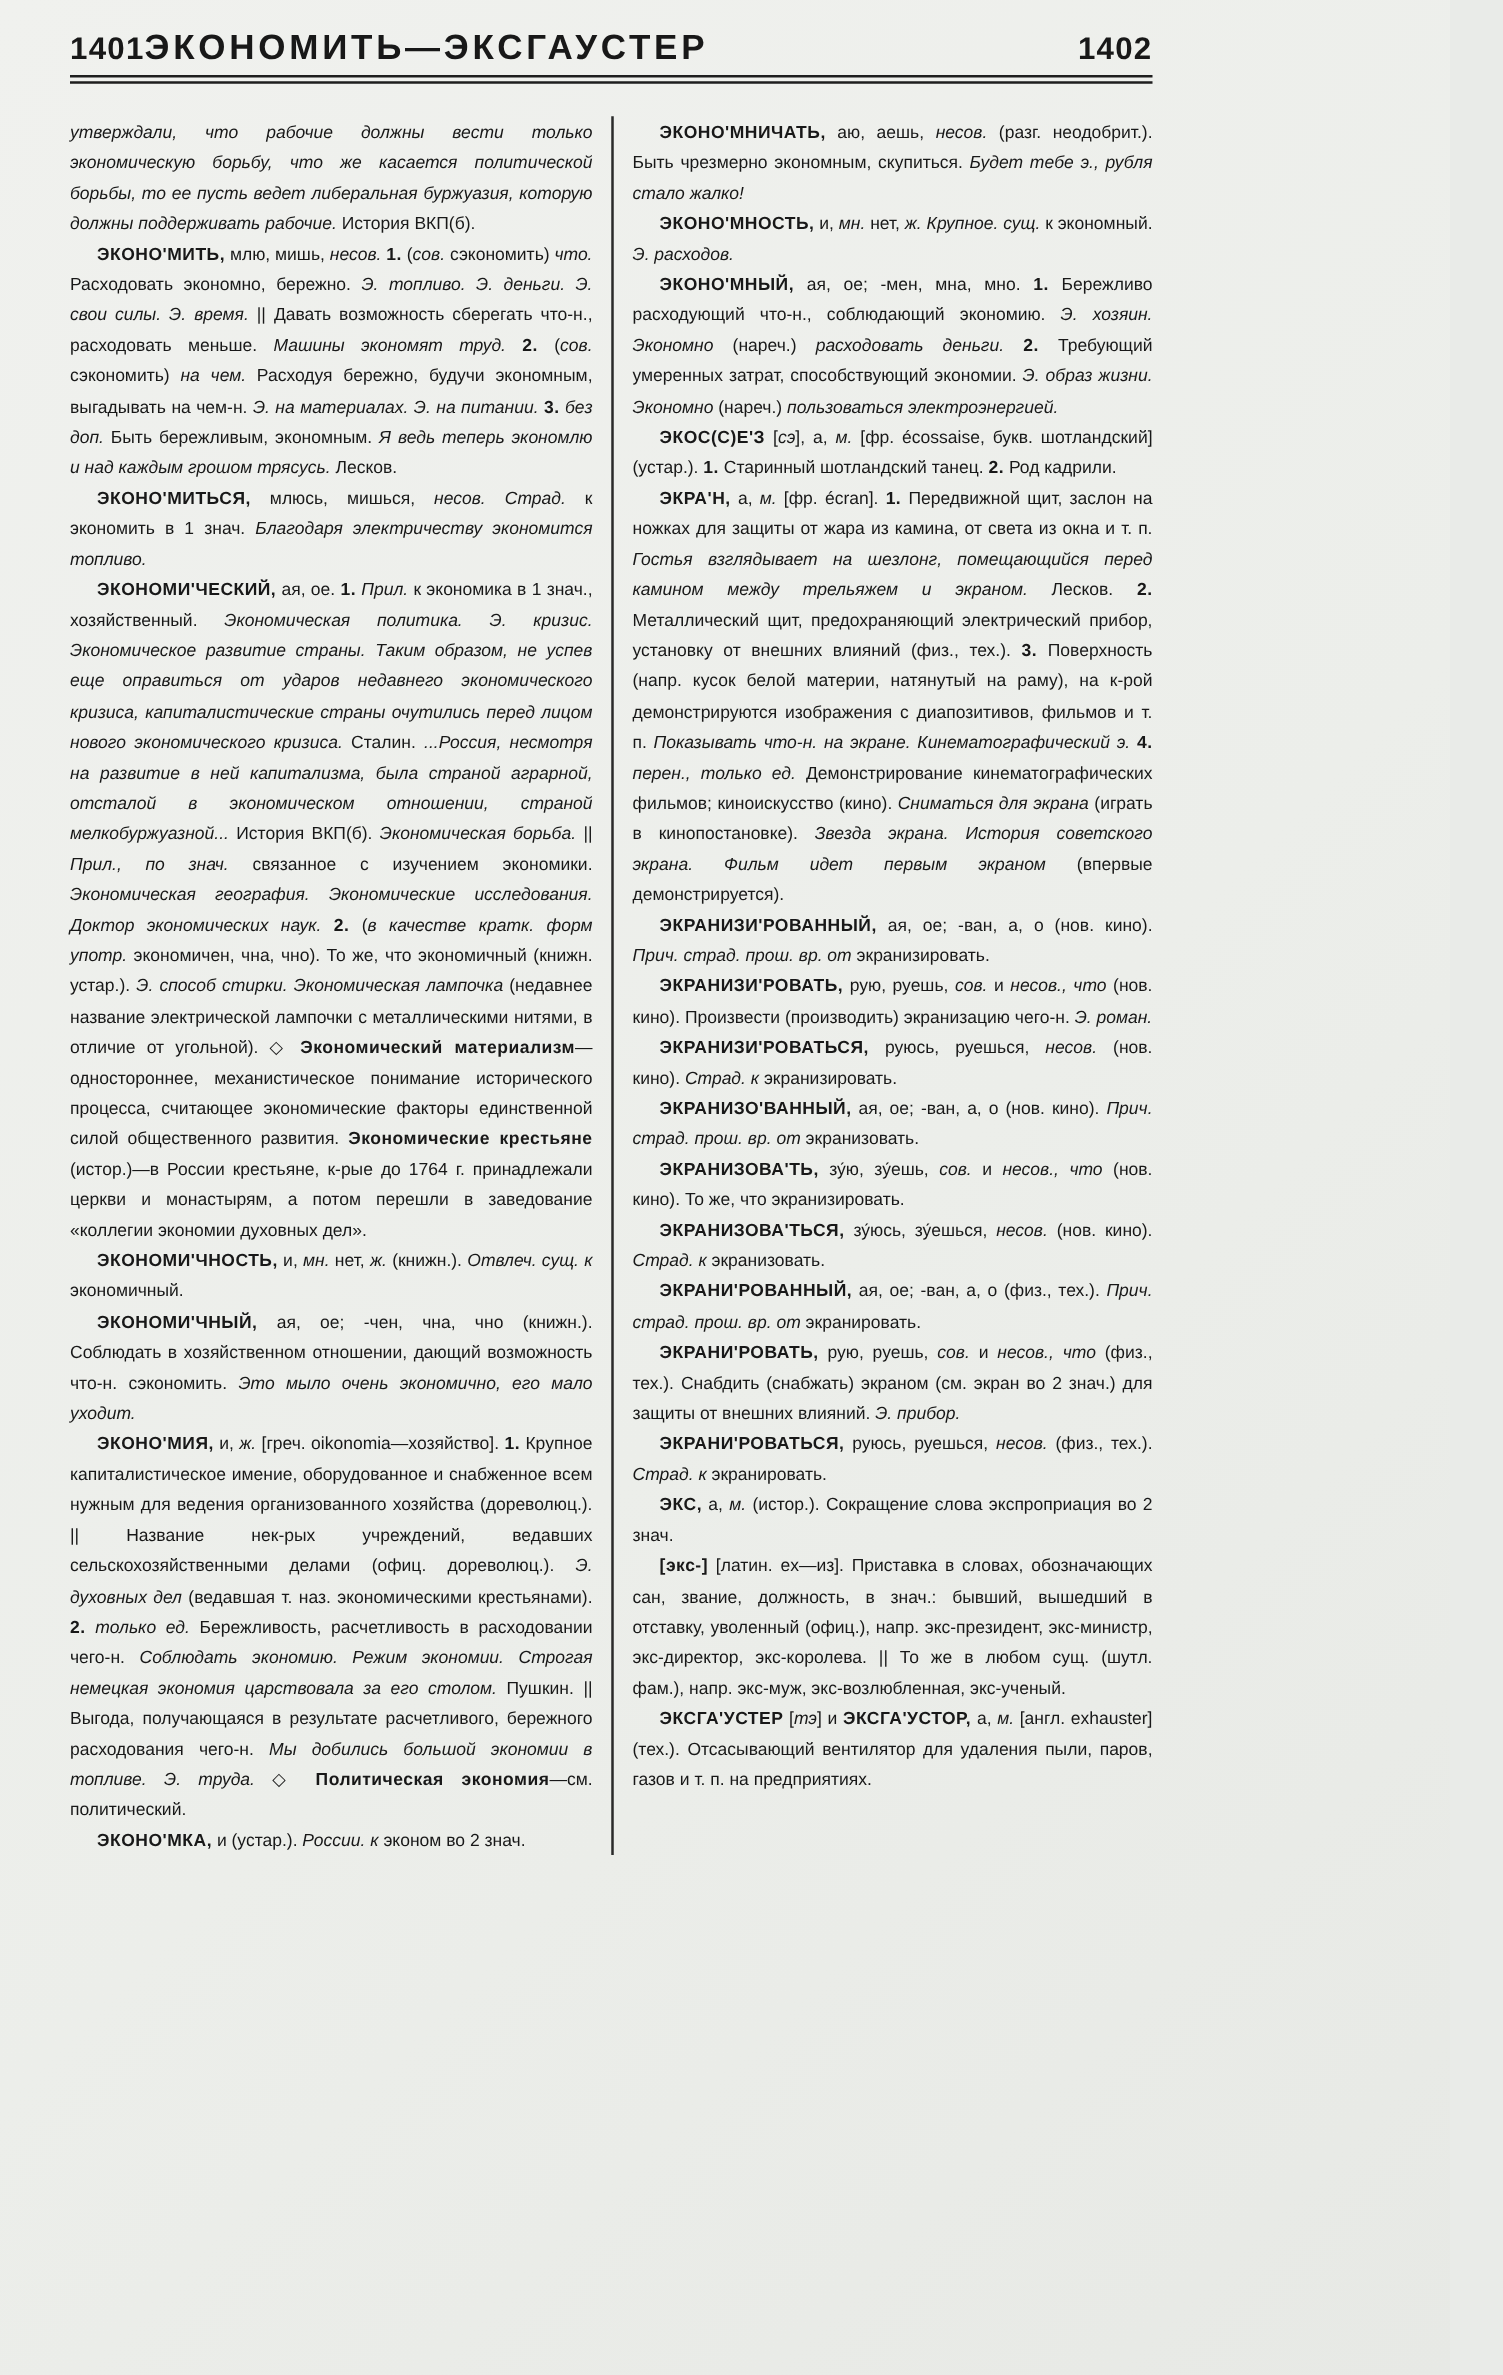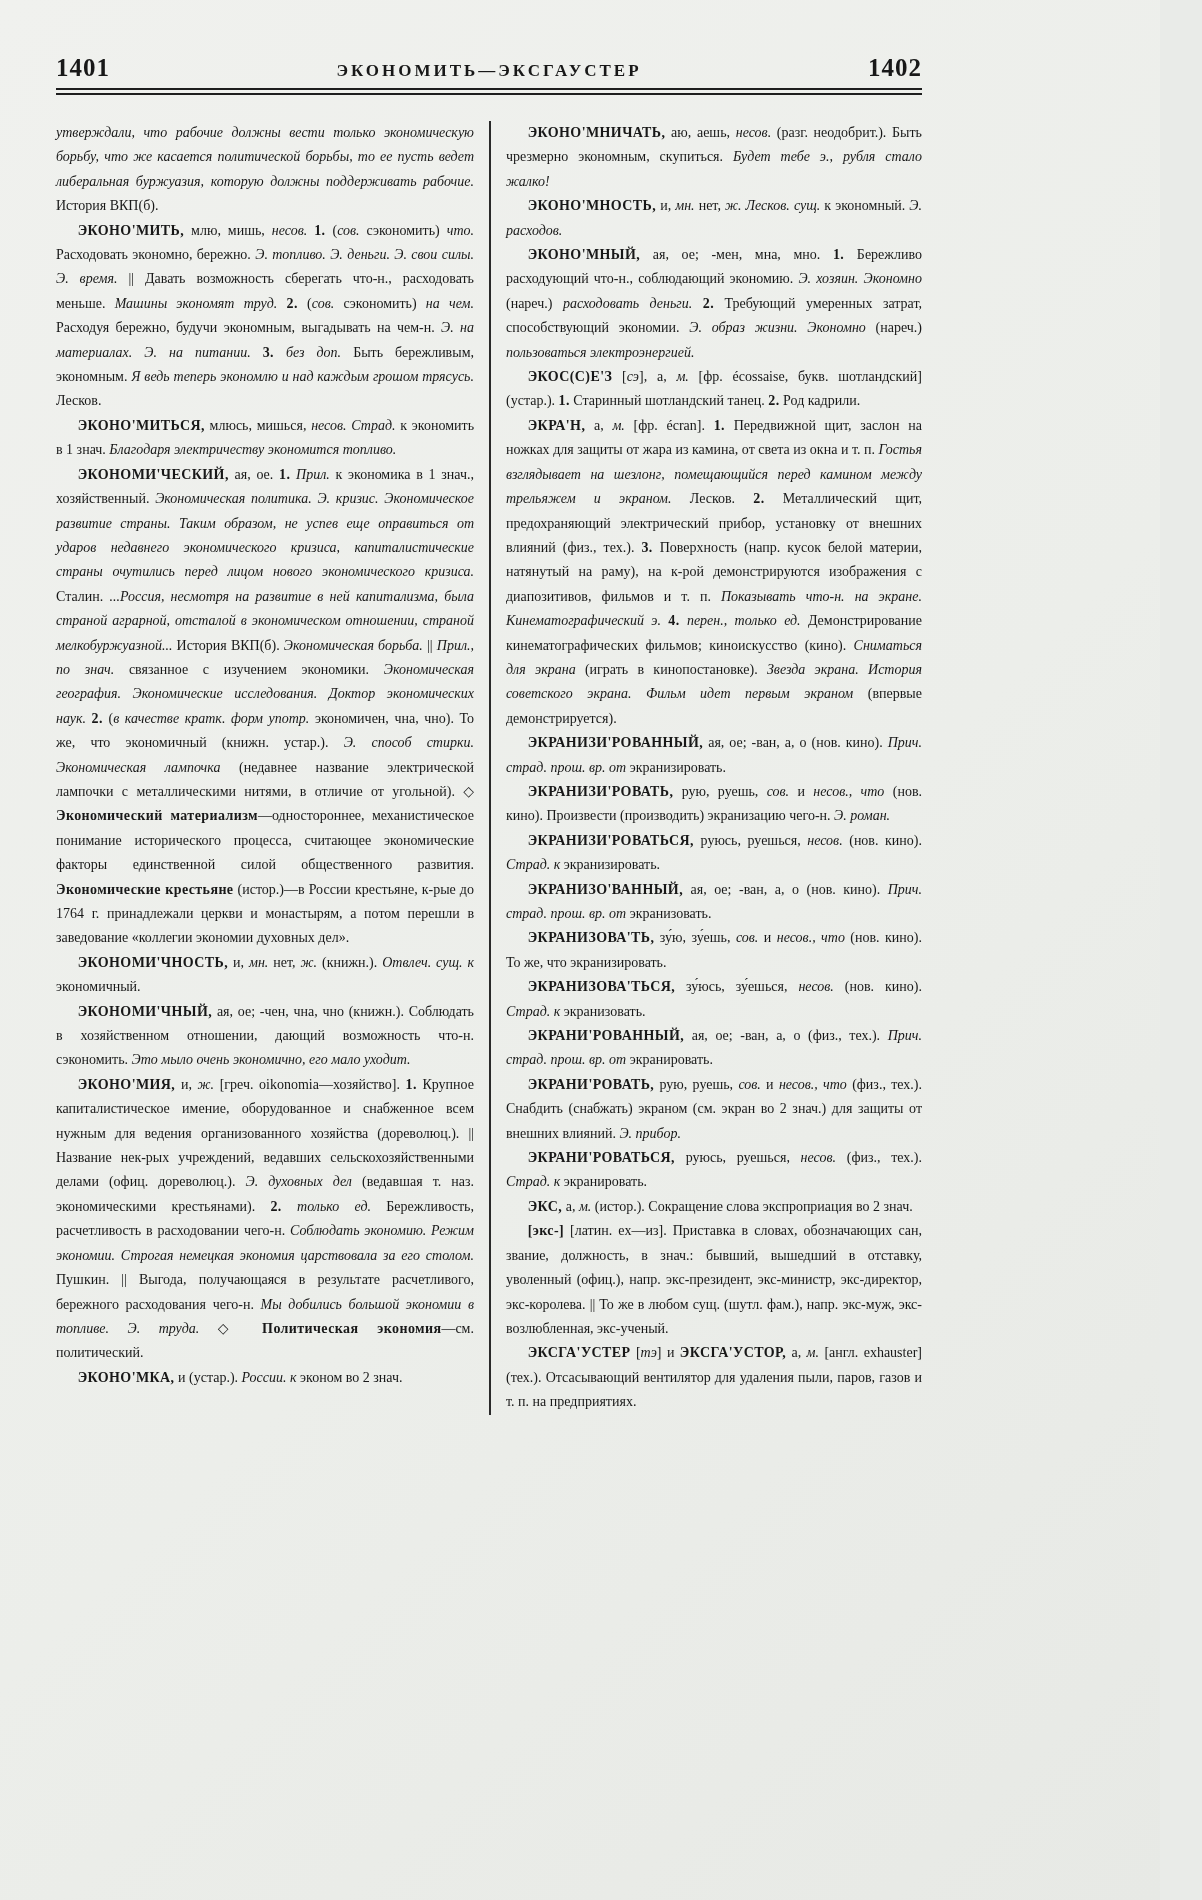--- a/index.html
+++ b/index.html
@@ -7,39 +7,39 @@
     padding: 0;
     background: #e9ebe8;
   }
   .page {
     position: relative;
     width: 1160px;
     height: 1900px;
     box-sizing: border-box;
     background: linear-gradient(135deg, #f0f1ee 0%, #eceeea 55%, #e7e9e5 100%);
     color: #181818;
-    font-family: Liberation Serif, serif;
-    padding: 54px 238px 0 56px;
+    font-family: Liberation Sans, sans-serif;
+    padding: 22px 238px 0 56px;
     overflow: hidden;
   }
   .header-row {
     display: flex;
     justify-content: space-between;
     align-items: baseline;
     font-weight: bold;
     margin-bottom: 6px;
   }
   .page-num {
     font-size: 25px;
     letter-spacing: 1px;
   }
   .running-title {
-    font-size: 17px;
+    font-size: 28px;
     letter-spacing: 3px;
-    text-align: center;
+    text-align: left;
     flex: 1;
   }
   .header-rule {
     height: 3px;
     border-top: 2px solid #1e1e1e;
     border-bottom: 2px solid #1e1e1e;
     margin-bottom: 26px;
   }
   .columns {
     display: flex;
@@ -79,21 +79,21 @@
         <p class="entry"><span class="run-b">ЭКОНО'МИТЬ,</span><span class="run-r"> млю, мишь, </span><span class="run-i">несов.</span><span class="run-r"> </span><span class="run-b">1.</span><span class="run-r"> (</span><span class="run-i">сов.</span><span class="run-r"> сэкономить) </span><span class="run-i">что.</span><span class="run-r"> Расходовать экономно, бережно. </span><span class="run-i">Э. топливо. Э. деньги. Э. свои силы. Э. время.</span><span class="run-r"> || Давать возможность сберегать что-н., расходовать меньше. </span><span class="run-i">Машины экономят труд.</span><span class="run-r"> </span><span class="run-b">2.</span><span class="run-r"> (</span><span class="run-i">сов.</span><span class="run-r"> сэкономить) </span><span class="run-i">на чем.</span><span class="run-r"> Расходуя бережно, будучи экономным, выгадывать на чем-н. </span><span class="run-i">Э. на материалах. Э. на питании.</span><span class="run-r"> </span><span class="run-b">3.</span><span class="run-r"> </span><span class="run-i">без доп.</span><span class="run-r"> Быть бережливым, экономным. </span><span class="run-i">Я ведь теперь экономлю и над каждым грошом трясусь.</span><span class="run-r"> Лесков.</span></p>
         <p class="entry"><span class="run-b">ЭКОНО'МИТЬСЯ,</span><span class="run-r"> млюсь, мишься, </span><span class="run-i">несов.</span><span class="run-r"> </span><span class="run-i">Страд.</span><span class="run-r"> к экономить в 1 знач. </span><span class="run-i">Благодаря электричеству экономится топливо.</span></p>
         <p class="entry"><span class="run-b">ЭКОНОМИ'ЧЕСКИЙ,</span><span class="run-r"> ая, ое. </span><span class="run-b">1.</span><span class="run-r"> </span><span class="run-i">Прил.</span><span class="run-r"> к экономика в 1 знач., хозяйственный. </span><span class="run-i">Экономическая политика. Э. кризис. Экономическое развитие страны. Таким образом, не успев еще оправиться от ударов недавнего экономического кризиса, капиталистические страны очутились перед лицом нового экономического кризиса.</span><span class="run-r"> Сталин. </span><span class="run-i">...Россия, несмотря на развитие в ней капитализма, была страной аграрной, отсталой в экономическом отношении, страной мелкобуржуазной...</span><span class="run-r"> История ВКП(б). </span><span class="run-i">Экономическая борьба.</span><span class="run-r"> || </span><span class="run-i">Прил., по знач.</span><span class="run-r"> связанное с изучением экономики. </span><span class="run-i">Экономическая география. Экономические исследования. Доктор экономических наук.</span><span class="run-r"> </span><span class="run-b">2.</span><span class="run-r"> (</span><span class="run-i">в качестве кратк. форм употр.</span><span class="run-r"> экономичен, чна, чно). То же, что экономичный (книжн. устар.). </span><span class="run-i">Э. способ стирки. Экономическая лампочка</span><span class="run-r"> (недавнее название электрической лампочки с металлическими нитями, в отличие от угольной). ◇ </span><span class="run-b">Экономический материализм</span><span class="run-r">—одностороннее, механистическое понимание исторического процесса, считающее экономические факторы единственной силой общественного развития. </span><span class="run-b">Экономические крестьяне</span><span class="run-r"> (истор.)—в России крестьяне, к-рые до 1764 г. принадлежали церкви и монастырям, а потом перешли в заведование «коллегии экономии духовных дел».</span></p>
         <p class="entry"><span class="run-b">ЭКОНОМИ'ЧНОСТЬ,</span><span class="run-r"> и, </span><span class="run-i">мн.</span><span class="run-r"> нет, </span><span class="run-i">ж.</span><span class="run-r"> (книжн.). </span><span class="run-i">Отвлеч. сущ. к</span><span class="run-r"> экономичный.</span></p>
         <p class="entry"><span class="run-b">ЭКОНОМИ'ЧНЫЙ,</span><span class="run-r"> ая, ое; -чен, чна, чно (книжн.). Соблюдать в хозяйственном отношении, дающий возможность что-н. сэкономить. </span><span class="run-i">Это мыло очень экономично, его мало уходит.</span></p>
         <p class="entry"><span class="run-b">ЭКОНО'МИЯ,</span><span class="run-r"> и, </span><span class="run-i">ж.</span><span class="run-r"> [греч. oikonomia—хозяйство]. </span><span class="run-b">1.</span><span class="run-r"> Крупное капиталистическое имение, оборудованное и снабженное всем нужным для ведения организованного хозяйства (дореволюц.). || Название нек-рых учреждений, ведавших сельскохозяйственными делами (офиц. дореволюц.). </span><span class="run-i">Э. духовных дел</span><span class="run-r"> (ведавшая т. наз. экономическими крестьянами). </span><span class="run-b">2.</span><span class="run-r"> </span><span class="run-i">только ед.</span><span class="run-r"> Бережливость, расчетливость в расходовании чего-н. </span><span class="run-i">Соблюдать экономию. Режим экономии. Строгая немецкая экономия царствовала за его столом.</span><span class="run-r"> Пушкин. || Выгода, получающаяся в результате расчетливого, бережного расходования чего-н. </span><span class="run-i">Мы добились большой экономии в топливе. Э. труда.</span><span class="run-r"> ◇ </span><span class="run-b">Политическая экономия</span><span class="run-r">—см. политический.</span></p>
         <p class="entry"><span class="run-b">ЭКОНО'МКА,</span><span class="run-r"> и (устар.). </span><span class="run-i">России. к</span><span class="run-r"> эконом во 2 знач.</span></p>
       </div>
     <div class="col col-right">
         <p class="entry"><span class="run-b">ЭКОНО'МНИЧАТЬ,</span><span class="run-r"> аю, аешь, </span><span class="run-i">несов.</span><span class="run-r"> (разг. неодобрит.). Быть чрезмерно экономным, скупиться. </span><span class="run-i">Будет тебе э., рубля стало жалко!</span></p>
-        <p class="entry"><span class="run-b">ЭКОНО'МНОСТЬ,</span><span class="run-r"> и, </span><span class="run-i">мн.</span><span class="run-r"> нет, </span><span class="run-i">ж.</span><span class="run-r"> </span><span class="run-i">Лесков. сущ.</span><span class="run-r"> к экономный. </span><span class="run-i">Э. расходов.</span></p>
+        <p class="entry"><span class="run-b">ЭКОНО'МНОСТЬ,</span><span class="run-r"> и, </span><span class="run-i">мн.</span><span class="run-r"> нет, </span><span class="run-i">ж.</span><span class="run-r"> </span><span class="run-i">Крупное. сущ.</span><span class="run-r"> к экономный. </span><span class="run-i">Э. расходов.</span></p>
         <p class="entry"><span class="run-b">ЭКОНО'МНЫЙ,</span><span class="run-r"> ая, ое; -мен, мна, мно. </span><span class="run-b">1.</span><span class="run-r"> Бережливо расходующий что-н., соблюдающий экономию. </span><span class="run-i">Э. хозяин. Экономно</span><span class="run-r"> (нареч.) </span><span class="run-i">расходовать деньги.</span><span class="run-r"> </span><span class="run-b">2.</span><span class="run-r"> Требующий умеренных затрат, способствующий экономии. </span><span class="run-i">Э. образ жизни. Экономно</span><span class="run-r"> (нареч.) </span><span class="run-i">пользоваться электроэнергией.</span></p>
         <p class="entry"><span class="run-b">ЭКОС(С)Е'З</span><span class="run-r"> [</span><span class="run-i">сэ</span><span class="run-r">], а, </span><span class="run-i">м.</span><span class="run-r"> [фр. écossaise, букв. шотландский] (устар.). </span><span class="run-b">1.</span><span class="run-r"> Старинный шотландский танец. </span><span class="run-b">2.</span><span class="run-r"> Род кадрили.</span></p>
         <p class="entry"><span class="run-b">ЭКРА'Н,</span><span class="run-r"> а, </span><span class="run-i">м.</span><span class="run-r"> [фр. écran]. </span><span class="run-b">1.</span><span class="run-r"> Передвижной щит, заслон на ножках для защиты от жара из камина, от света из окна и т. п. </span><span class="run-i">Гостья взглядывает на шезлонг, помещающийся перед камином между трельяжем и экраном.</span><span class="run-r"> Лесков. </span><span class="run-b">2.</span><span class="run-r"> Металлический щит, предохраняющий электрический прибор, установку от внешних влияний (физ., тех.). </span><span class="run-b">3.</span><span class="run-r"> Поверхность (напр. кусок белой материи, натянутый на раму), на к-рой демонстрируются изображения с диапозитивов, фильмов и т. п. </span><span class="run-i">Показывать что-н. на экране. Кинематографический э.</span><span class="run-r"> </span><span class="run-b">4.</span><span class="run-r"> </span><span class="run-i">перен., только ед.</span><span class="run-r"> Демонстрирование кинематографических фильмов; киноискусство (кино). </span><span class="run-i">Сниматься для экрана</span><span class="run-r"> (играть в кинопостановке). </span><span class="run-i">Звезда экрана. История советского экрана. Фильм идет первым экраном</span><span class="run-r"> (впервые демонстрируется).</span></p>
         <p class="entry"><span class="run-b">ЭКРАНИЗИ'РОВАННЫЙ,</span><span class="run-r"> ая, ое; -ван, а, о (нов. кино). </span><span class="run-i">Прич. страд. прош. вр. от</span><span class="run-r"> экранизировать.</span></p>
         <p class="entry"><span class="run-b">ЭКРАНИЗИ'РОВАТЬ,</span><span class="run-r"> рую, руешь, </span><span class="run-i">сов.</span><span class="run-r"> и </span><span class="run-i">несов., что</span><span class="run-r"> (нов. кино). Произвести (производить) экранизацию чего-н. </span><span class="run-i">Э. роман.</span></p>
         <p class="entry"><span class="run-b">ЭКРАНИЗИ'РОВАТЬСЯ,</span><span class="run-r"> руюсь, руешься, </span><span class="run-i">несов.</span><span class="run-r"> (нов. кино). </span><span class="run-i">Страд. к</span><span class="run-r"> экранизировать.</span></p>
         <p class="entry"><span class="run-b">ЭКРАНИЗО'ВАННЫЙ,</span><span class="run-r"> ая, ое; -ван, а, о (нов. кино). </span><span class="run-i">Прич. страд. прош. вр. от</span><span class="run-r"> экранизовать.</span></p>
         <p class="entry"><span class="run-b">ЭКРАНИЗОВА'ТЬ,</span><span class="run-r"> зу́ю, зу́ешь, </span><span class="run-i">сов.</span><span class="run-r"> и </span><span class="run-i">несов., что</span><span class="run-r"> (нов. кино). То же, что экранизировать.</span></p>
         <p class="entry"><span class="run-b">ЭКРАНИЗОВА'ТЬСЯ,</span><span class="run-r"> зу́юсь, зу́ешься, </span><span class="run-i">несов.</span><span class="run-r"> (нов. кино). </span><span class="run-i">Страд. к</span><span class="run-r"> экранизовать.</span></p>
         <p class="entry"><span class="run-b">ЭКРАНИ'РОВАННЫЙ,</span><span class="run-r"> ая, ое; -ван, а, о (физ., тех.). </span><span class="run-i">Прич. страд. прош. вр. от</span><span class="run-r"> экранировать.</span></p>

